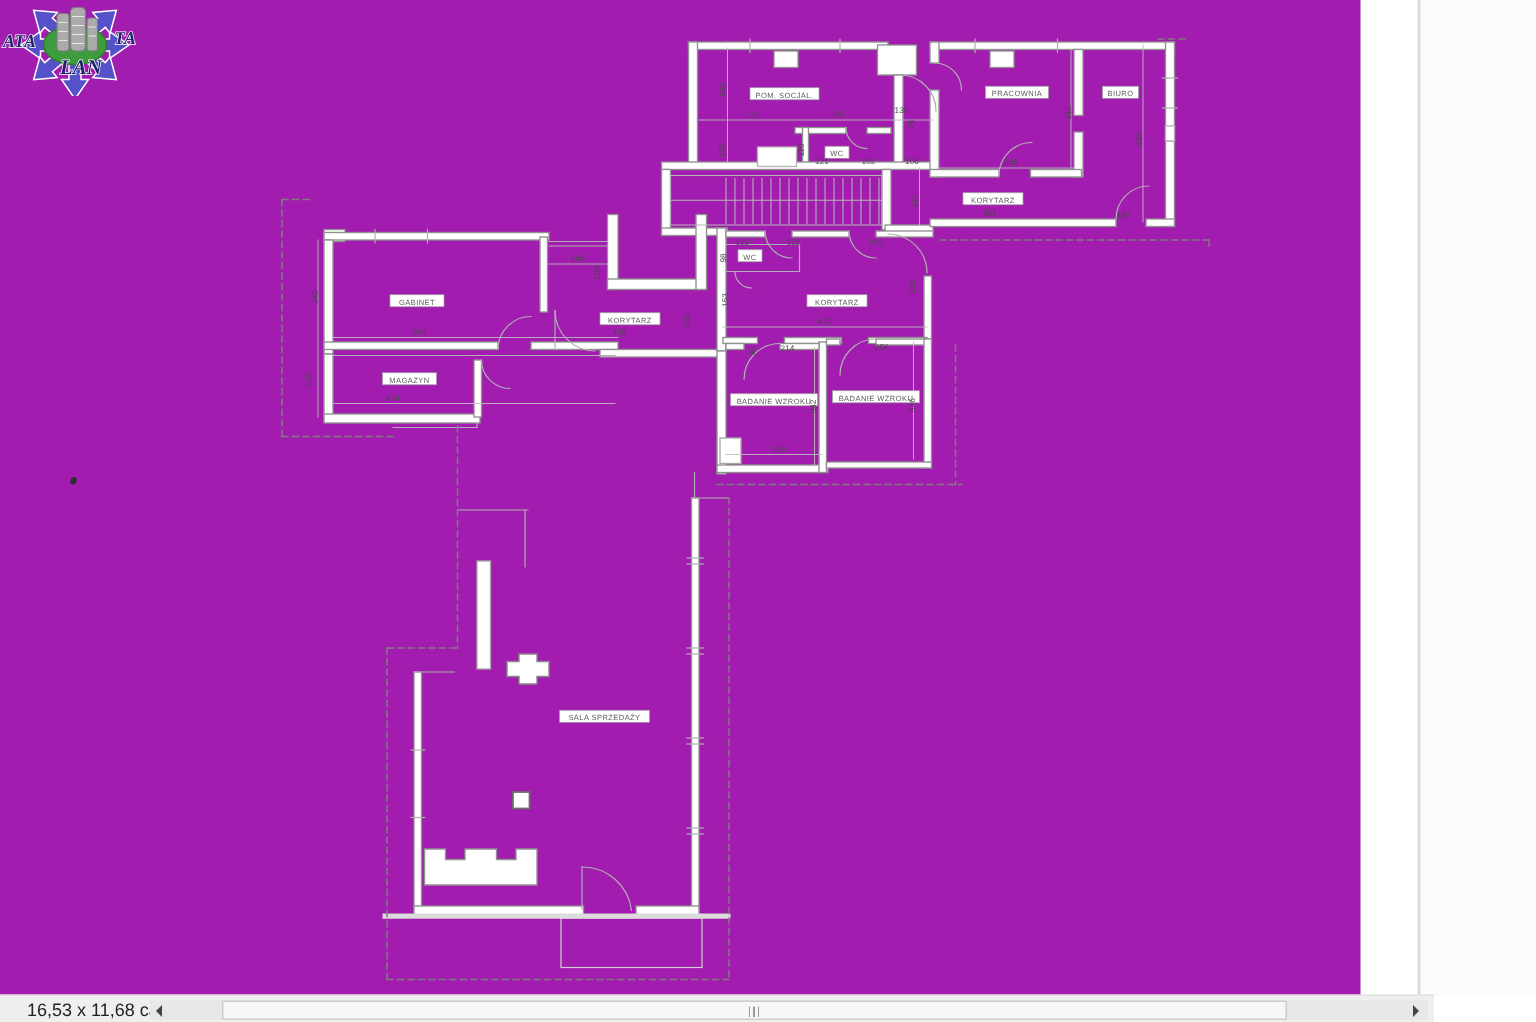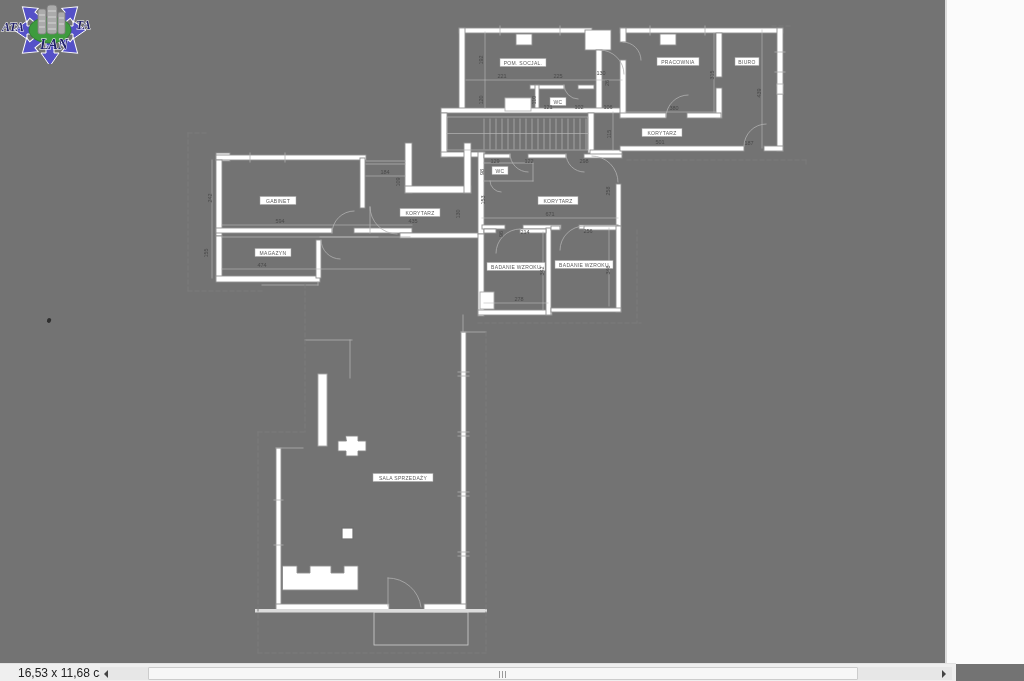--- a/index.html
+++ b/index.html
@@ -1,17 +1,17 @@
 <!DOCTYPE html>
 <html><head>
 <meta charset="utf-8">
 <style>
   html,body{margin:0;padding:0;background:#fff;width:1024px;height:681px;overflow:hidden;
     font-family:"Liberation Sans",sans-serif;}
-  #stage{position:absolute;left:0;top:0;width:1024px;height:681px;background:#737373;}
+  #stage{position:absolute;left:0;top:0;width:907px;height:681px;background:#a21caf;}
   
   #plan{position:absolute;left:0;top:0;}
   .room-label{font-family:"Liberation Sans",sans-serif;font-size:5px;fill:#5a5a5a;
     text-anchor:middle;letter-spacing:.3px;}
   .dim-label{font-family:"Liberation Sans",sans-serif;font-size:5.5px;fill:#4a4a4a;text-anchor:middle;}
   
   #right-pane{position:absolute;left:947px;top:0;width:77px;height:664px;background:#fbfbfb;}
   #v-divider{position:absolute;left:945px;top:0;width:2px;height:664px;background:#dcdcdc;}
   
   #statusbar{position:absolute;left:0;top:663px;width:956px;height:18px;background:#efefef;

